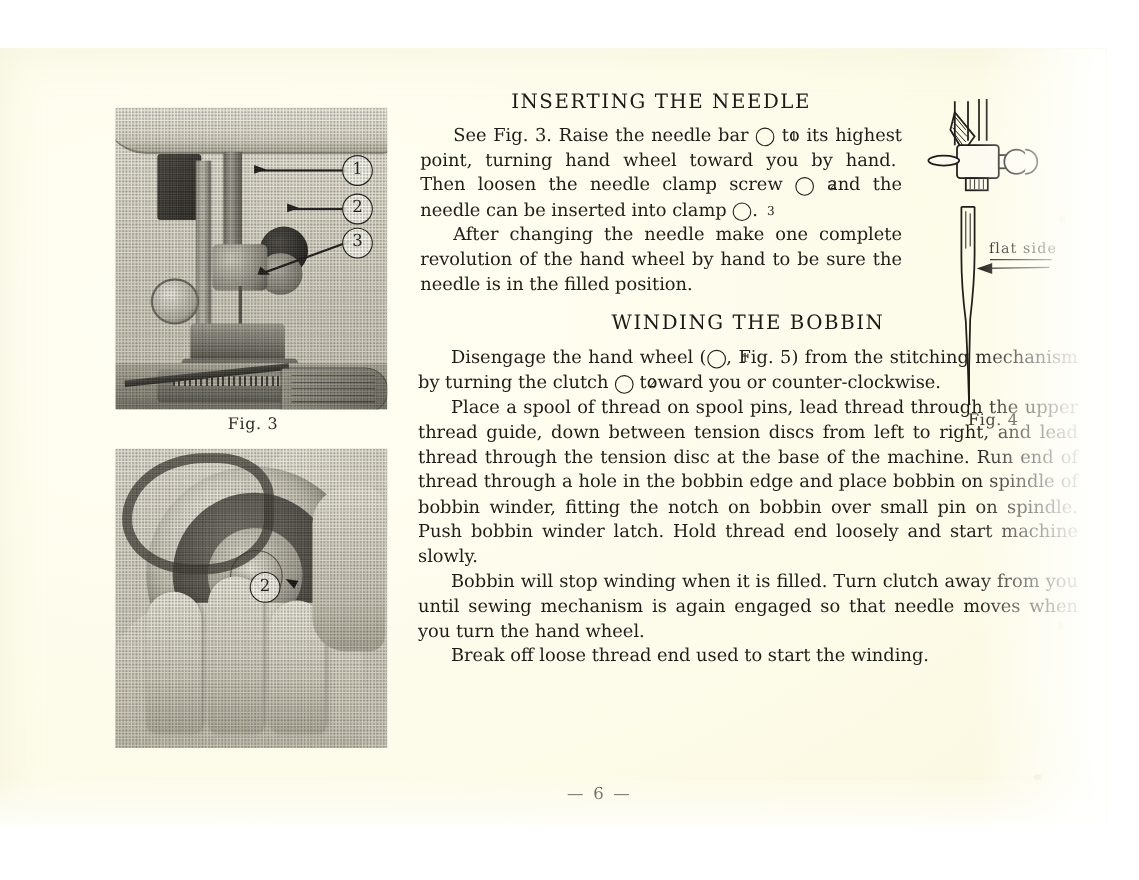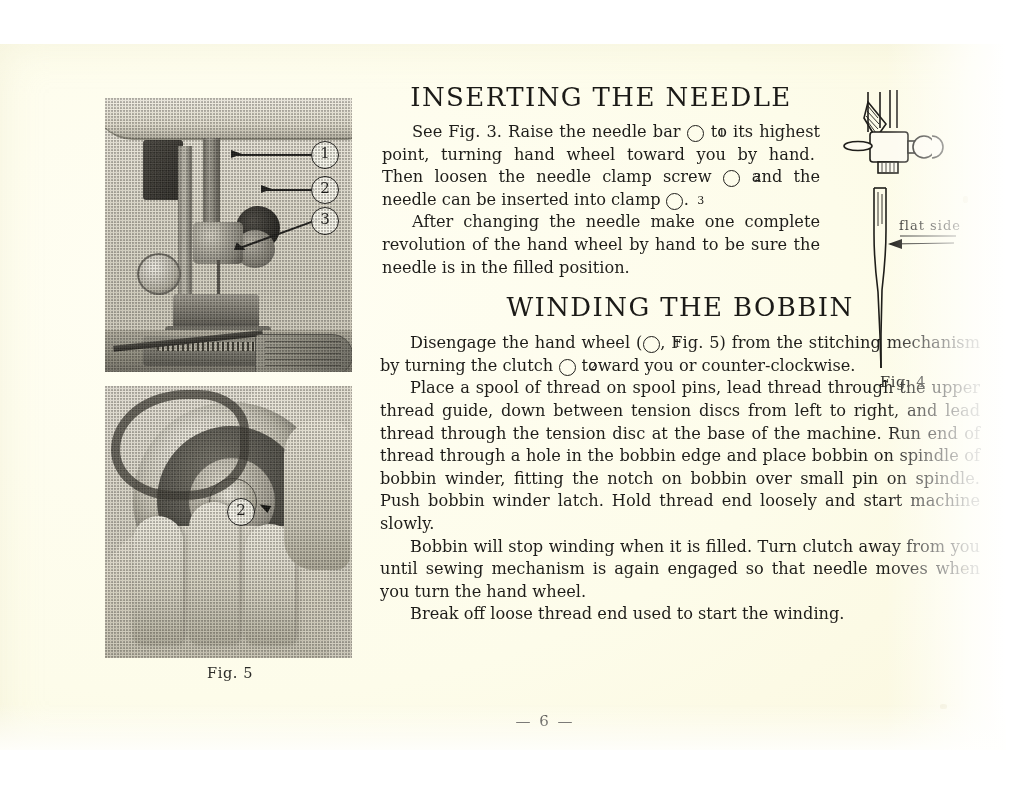--- a/index.html
+++ b/index.html
@@ -293,21 +293,21 @@
   #content-column {
     position: absolute;
     left: 380px;
     top: 38px;
     width: 600px;
   }
 
   h1.section-heading {
     font-family: "DejaVu Serif", serif;
     font-weight: normal;
-    font-size: 26px;
+    font-size: 18px;
     letter-spacing: 1.4px;
     color: #1b1a17;
     margin: 0;
     text-align: center;
   }
   #heading-needle { width: 438px; margin-left: 2px; }
   #heading-bobbin { width: 600px; }
 
   p.body-text {
     font-family: "DejaVu Serif", serif;
@@ -411,20 +411,21 @@
       <div class="callout" style="left:206px; top:78px;">2</div>
 
       <div class="leader" style="left:132px; top:150px; width:86px; transform:rotate(-20deg);"></div>
       <div class="arrowhead" style="left:130px; top:145.5px; transform:rotate(200deg);"></div>
       <div class="callout" style="left:206px; top:109px;">3</div>
 
       <div class="halftone"></div>
       <div class="grain"></div>
     </div>
 
+    <div class="fig-caption" style="margin-top:6px;">Fig. 3</div>
 
     <div class="photo-frame" id="fig5-photo" style="margin-top:14px;">
       <div id="fig5-bg"></div>
       <div class="f5-cloth"></div>
       <div class="f5-wheel-outer"></div>
       <div class="f5-wheel-rim"></div>
       <div class="f5-wheel-hub"></div>
       <div class="f5-clutch"></div>
       <div class="f5-belt"></div>
       <div class="f5-hand"></div>
@@ -433,21 +434,20 @@
       <div class="f5-finger f5-f3"></div>
       <div class="f5-thumb"></div>
 
       <div class="callout" style="left:122px; top:112px;">2</div>
       <div class="arrowhead" style="left:154px; top:117px; transform:rotate(28deg); border-right-color:#14130f;"></div>
 
       <div class="halftone"></div>
       <div class="grain"></div>
     </div>
 
-    <div class="fig-caption" style="margin-top:7px;">Fig. 5</div>
   </div>
 
   <div id="content-column">
 
     <h1 class="section-heading" id="heading-needle">INSERTING THE NEEDLE</h1>
 
     <div id="needle-paras" style="margin-top:9px;">
       <p class="body-text">
         See Fig. 3. Raise the needle bar <span class="circled">1</span> to its
         highest point, turning hand wheel toward you by hand.&nbsp; Then loosen the needle clamp screw

